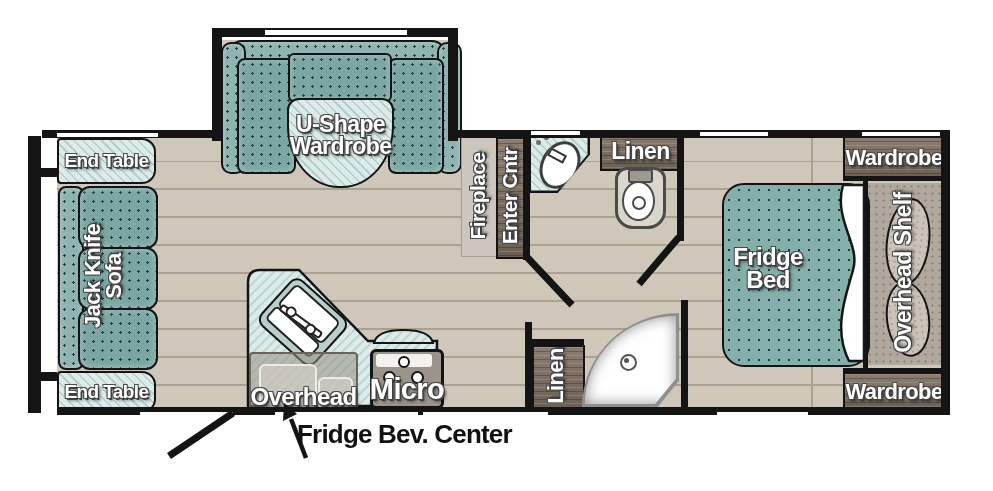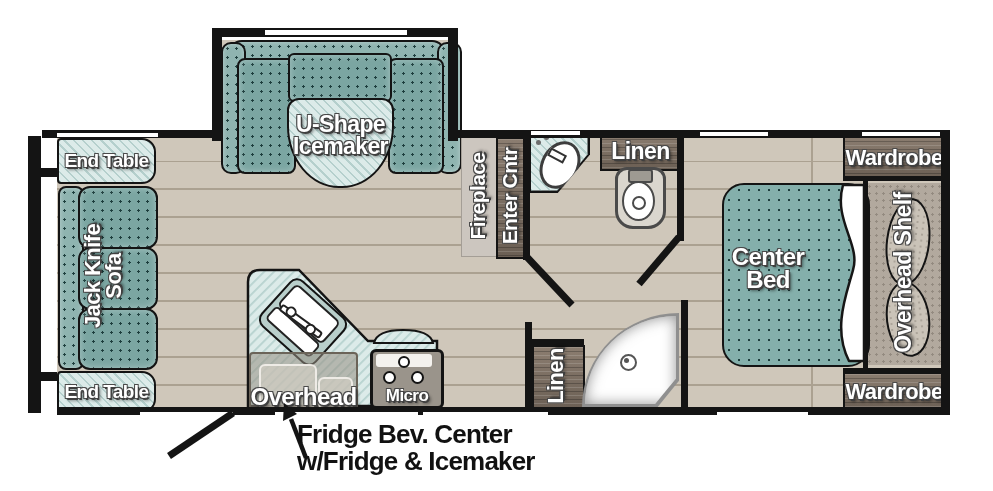--- a/index.html
+++ b/index.html
@@ -58,21 +58,21 @@
     <path d="M 374,343 Q 377,330 403,330 Q 430,330 433,343 Z" fill="url(#hat)" stroke="#141414" stroke-width="2"></path>
   </svg>
 
   <div class="furn teal-lt" style="left:228px;top:40px;width:214px;height:27px;border-radius:14px;"></div>
   <div class="furn teal-lt" style="left:221px;top:42px;width:21px;height:128px;border-radius:10px;"></div>
   <div class="furn teal-lt" style="left:437px;top:42px;width:21px;height:128px;border-radius:10px;"></div>
   <div class="furn teal" style="left:237px;top:58px;width:55px;height:112px;border-radius:8px;"></div>
   <div class="furn teal" style="left:388px;top:58px;width:52px;height:112px;border-radius:8px;"></div>
   <div class="furn teal" style="left:288px;top:53px;width:100px;height:45px;border-radius:6px;"></div>
   <div class="furn aqua" style="left:287px;top:98px;width:103px;height:86px;border-radius:12px 12px 52px 52px / 12px 12px 62px 62px;">
-    <div class="lbl-c lbl" style="align-items:flex-start;padding-top:14px;font-size:23px;">U-Shape Icemaker</div>
+    <div class="lbl-c lbl" style="align-items:flex-start;padding-top:14px;font-size:23px;">U-Shape Wardrobe</div>
   </div>
 
   <div class="furn aqua" style="left:57px;top:138px;width:95px;height:42px;border-radius:4px 14px 14px 4px;">
     <div class="lbl-c lbl" style="font-size:19px;">End Table</div>
   </div>
   <div class="furn teal-lt" style="left:58px;top:186px;width:22px;height:180px;border-radius:8px;"></div>
   <div class="furn teal" style="left:78px;top:186px;width:76px;height:59px;border-radius:12px;"></div>
   <div class="furn teal" style="left:78px;top:247px;width:76px;height:59px;border-radius:12px;"></div>
   <div class="furn teal" style="left:78px;top:308px;width:76px;height:58px;border-radius:12px;"></div>
   <div class="vlbl lbl" style="left:44px;top:248px;width:120px;height:56px;font-size:22px;">Jack Knife Sofa</div>
@@ -111,36 +111,36 @@
   <div class="furn ohc" style="left:249px;top:352px;width:105px;height:59px;">
     <div class="ohc-in" style="left:8px;top:10px;width:54px;height:43px;"></div>
     <div class="ohc-in" style="left:67px;top:23px;width:31px;height:29px;"></div>
     <div class="lbl-c lbl" style="align-items:flex-end;padding-bottom:4px;font-size:24px;">Overhead</div>
   </div>
   <div class="furn" style="left:370px;top:349px;width:68px;height:54px;background:#9a948b;border:3px solid #141414;border-radius:6px;">
     <div class="abs" style="left:3px;top:2px;width:56px;height:13px;background:#f4f2ee;border-radius:3px;"></div>
     <div class="abs" style="left:25px;top:4px;width:8px;height:8px;background:#fff;border:2.5px solid #141414;border-radius:50%;"></div>
     <div class="abs" style="left:10px;top:19px;width:9px;height:9px;background:#fff;border:2.5px solid #141414;border-radius:50%;"></div>
     <div class="abs" style="left:38px;top:19px;width:9px;height:9px;background:#fff;border:2.5px solid #141414;border-radius:50%;"></div>
-    <div class="lbl-c lbl" style="align-items:flex-end;padding-bottom:2px;font-size:17px;">Micro</div>
+    <div class="lbl-c lbl" style="align-items:flex-end;padding-bottom:2px;font-size:29px;">Micro</div>
   </div>
   <div class="furn wood" style="left:532px;top:345px;width:49px;height:63px;"></div>
   <div class="vlbl lbl" style="left:521px;top:364px;width:70px;height:24px;font-size:22px;">Linen</div>
 
   <div class="furn" style="left:582px;top:313px;width:97px;height:94px;background:#8f8f8f;border-top-left-radius:100% 100%;clip-path:polygon(0 0,100% 0,100% 72%,78% 100%,0 100%);">
     <div class="abs" style="left:3px;top:3px;width:91px;height:88px;background:#fff;border-top-left-radius:100% 100%;clip-path:polygon(0 0,100% 0,100% 71%,77% 100%,0 100%);box-shadow:inset 0 0 14px rgba(120,120,120,.8);"></div>
     <div class="abs" style="left:38px;top:41px;width:13px;height:13px;border:2.5px solid #555;border-radius:50%;"></div>
     <div class="abs" style="left:42px;top:45px;width:5px;height:5px;background:#555;border-radius:50%;"></div>
   </div>
 
   <div class="furn plat" style="left:866px;top:183px;width:75px;height:182px;"></div>
   <div class="furn pillow" style="left:886px;top:198px;width:40px;height:84px;transform:rotate(7deg);"></div>
   <div class="furn pillow" style="left:886px;top:281px;width:40px;height:72px;transform:rotate(-7deg);"></div>
   <div class="furn bedm" style="left:722px;top:183px;width:144px;height:180px;border-radius:22px;"></div>
-  <div class="abs lbl" style="left:712px;top:246px;width:112px;z-index:7;font-size:24px;text-align:center;">Center Bed</div>
+  <div class="abs lbl" style="left:712px;top:246px;width:112px;z-index:7;font-size:24px;text-align:center;">Fridge Bed</div>
   <div class="vlbl lbl" style="left:804px;top:259px;width:198px;height:27px;font-size:23px;">Overhead Shelf</div>
   <div class="furn wood" style="left:843px;top:135px;width:98px;height:42px;">
     <div class="lbl-c lbl" style="font-size:22px;">Wardrobe</div>
   </div>
   <div class="furn wood" style="left:843px;top:372px;width:98px;height:36px;">
     <div class="lbl-c lbl" style="font-size:22px;">Wardrobe</div>
   </div>
 
   <div class="wall" style="left:42px;top:130px;width:180px;height:8px;"></div>
   <div class="wall" style="left:448px;top:130px;width:502px;height:8px;"></div>
@@ -175,16 +175,15 @@
     <path d="M 843,185 C 833,220 861,245 853,270 C 847,293 832,328 849,361 L 864,361 L 864,185 Z" fill="#ffffff" stroke="#161616" stroke-width="2.5" stroke-linejoin="round"></path>
     <line x1="526" y1="256" x2="572" y2="305" stroke="#141414" stroke-width="7"></line>
     <line x1="679" y1="237" x2="639" y2="284" stroke="#141414" stroke-width="7"></line>
     <line x1="233" y1="413" x2="169" y2="456" stroke="#141414" stroke-width="7"></line>
     <line x1="306" y1="458" x2="291" y2="419" stroke="#141414" stroke-width="4.5"></line>
     <polygon points="284,403 297,414 283,421" fill="#141414"></polygon>
   </svg>
 
   <div class="callout" style="left:297px;top:421px;width:300px;">
     <div>Fridge Bev. Center</div>
-    <div>w/Fridge &amp; Icemaker</div>
   </div>
 
 </div>
 
 </body></html>

